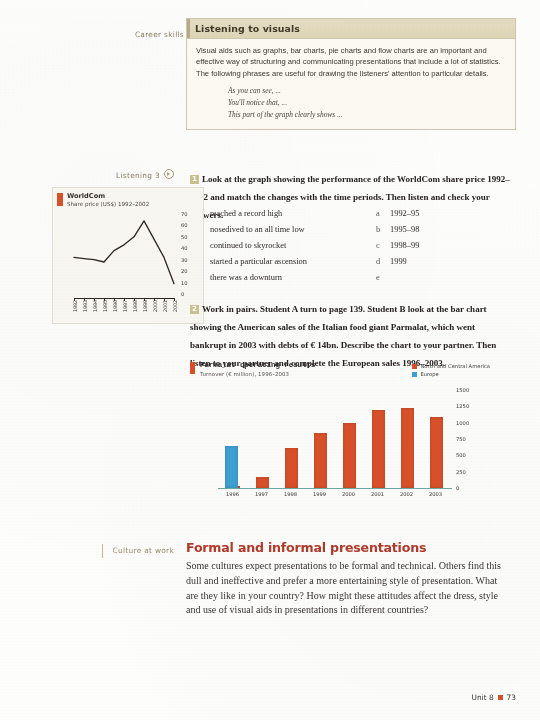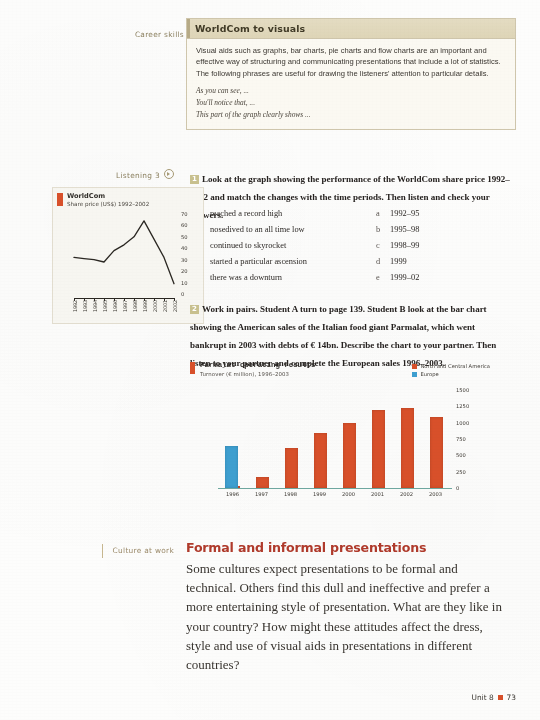--- a/index.html
+++ b/index.html
@@ -73,21 +73,21 @@
   .cs-phrases{
     margin-top:6px;
     display:flex;
     gap:4px;
     font-style:italic;
     font-family:"Liberation Serif", serif;
     font-size:7.4px;
     line-height:1.62;
     color:#4a443b;
   }
-  .cs-col{flex:1;}
+  .cs-col{flex:1;margin-left:32px;}
   .cs-col.right{flex:1.05;}
 
   
   .ex{
     position:absolute;
     font-family:"Liberation Serif", serif;
   }
   .ex-num{
     display:inline-block;
     width:9px;height:9px;
@@ -211,21 +211,21 @@
     position:absolute;left:186px;top:540px;width:320px;
   }
   .cw h2{
     margin:0 0 4px 0;
     font-family:"DejaVu Sans", sans-serif;
     font-size:12.6px;font-weight:bold;color:#b03a2b;
     letter-spacing:-.2px;
   }
   .cw p{
     margin:0;
-    font-size:13px;line-height:1.48;color:#38342f;
+    font-size:10px;line-height:1.48;color:#38342f;
   }
   .cw-rule{
     position:absolute;left:102px;top:544px;width:1px;height:14px;background:#c7b78f;
   }
 
   
   .footer{
     position:absolute;right:24px;bottom:18px;
     font-family:"DejaVu Sans", sans-serif;
     font-size:7.4px;color:#3a3630;
@@ -245,21 +245,21 @@
 </style>
 </head>
 <body>
 
 <div class="page">
 
   <div class="rail-label" style="left:96px;top:30px;">Career skills</div>
 
   <div class="cs-box">
     <div class="cs-head">
-      <h2>WorldCom to visuals</h2>
+      <h2>Listening to visuals</h2>
     </div>
     <div class="cs-body">
       <div>Visual aids such as graphs, bar charts, pie charts and flow charts are an important and effective way of structuring and communicating presentations that include a lot of statistics. The following phrases are useful for drawing the listeners' attention to particular details.</div>
       <div class="cs-phrases">
         <div class="cs-col">
           <div>As you can see, ...</div>
           <div>You'll notice that, ...</div>
           <div>This part of the graph clearly shows ...</div>
         </div>
       </div>
@@ -309,21 +309,20 @@
       <div class="m-row">
         <span class="m-key">c</span>
         <span class="m-val">1998–99</span>
       </div>
       <div class="m-row">
         <span class="m-key">d</span>
         <span class="m-val">1999</span>
       </div>
       <div class="m-row">
         <span class="m-key">e</span>
-        <span class="m-val">1999–02</span>
       </div>
     </div>
   </div>
 
   <div class="wc">
     <div class="wc-bar"></div>
     <div class="wc-title">WorldCom</div>
     <div class="wc-sub">Share price (US$) 1992–2002</div>
     <div class="wc-plot">
       <svg id="wc-svg" width="106" height="80" viewBox="0 0 106 80">

